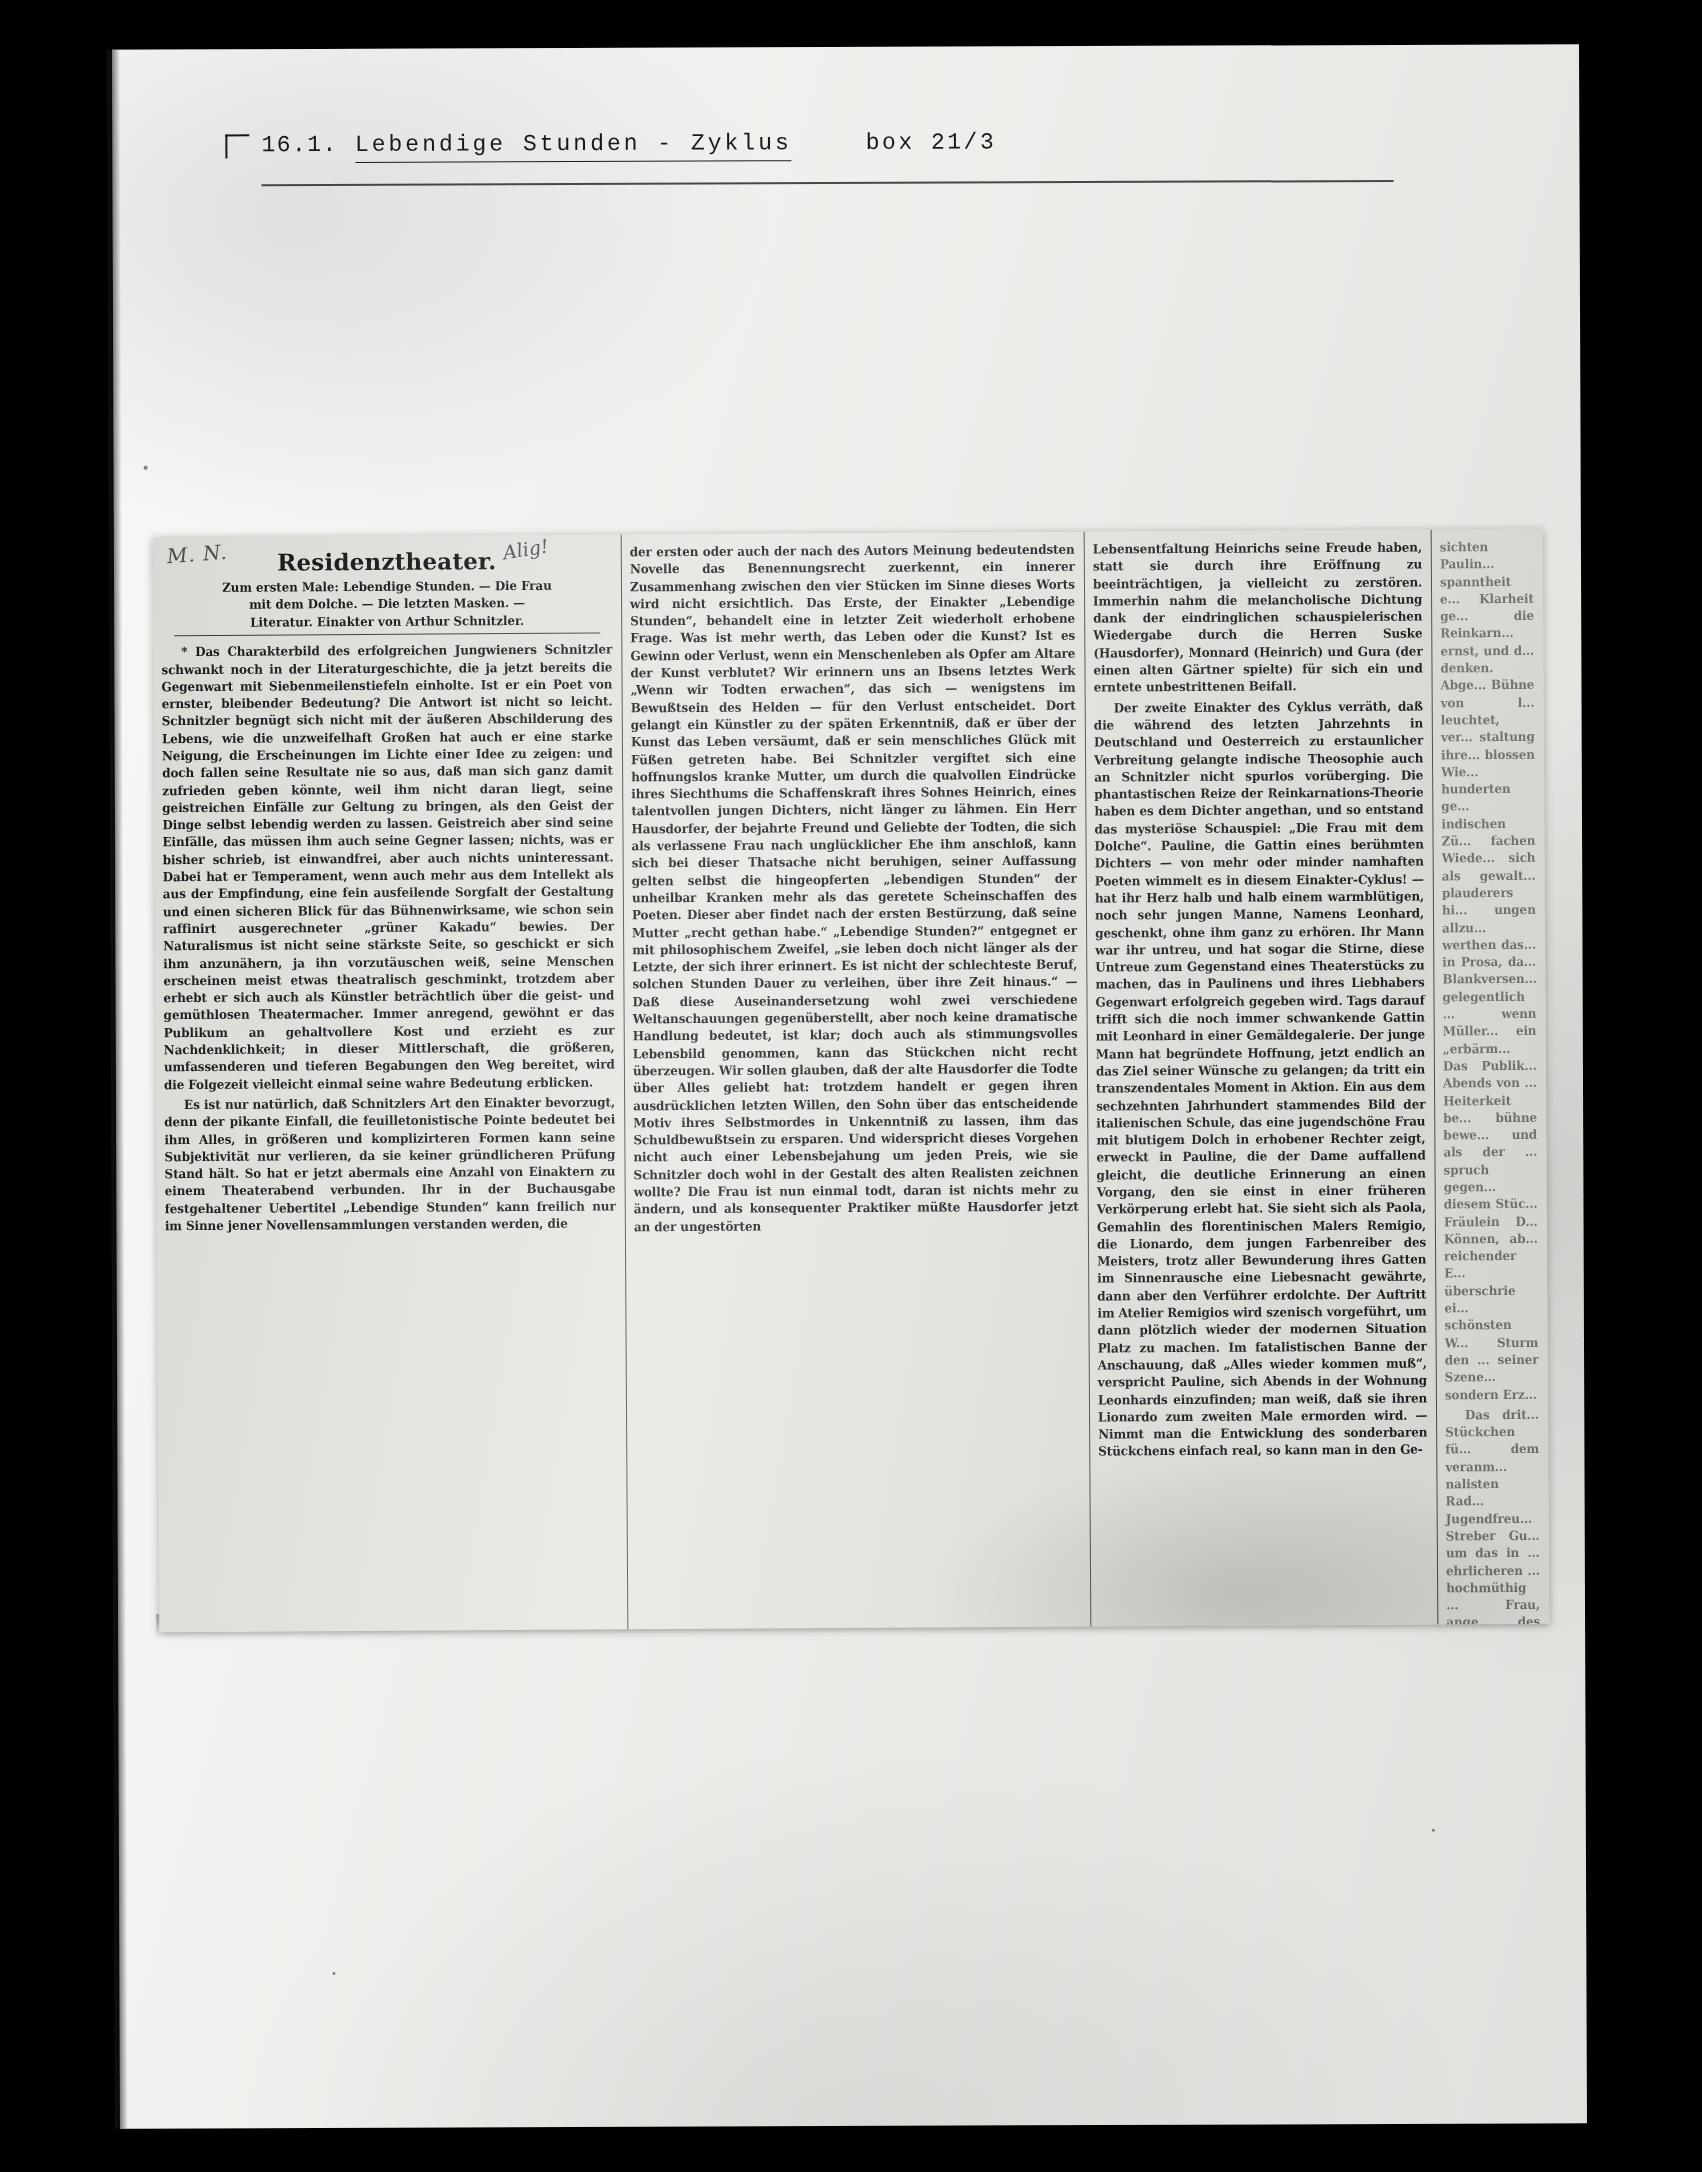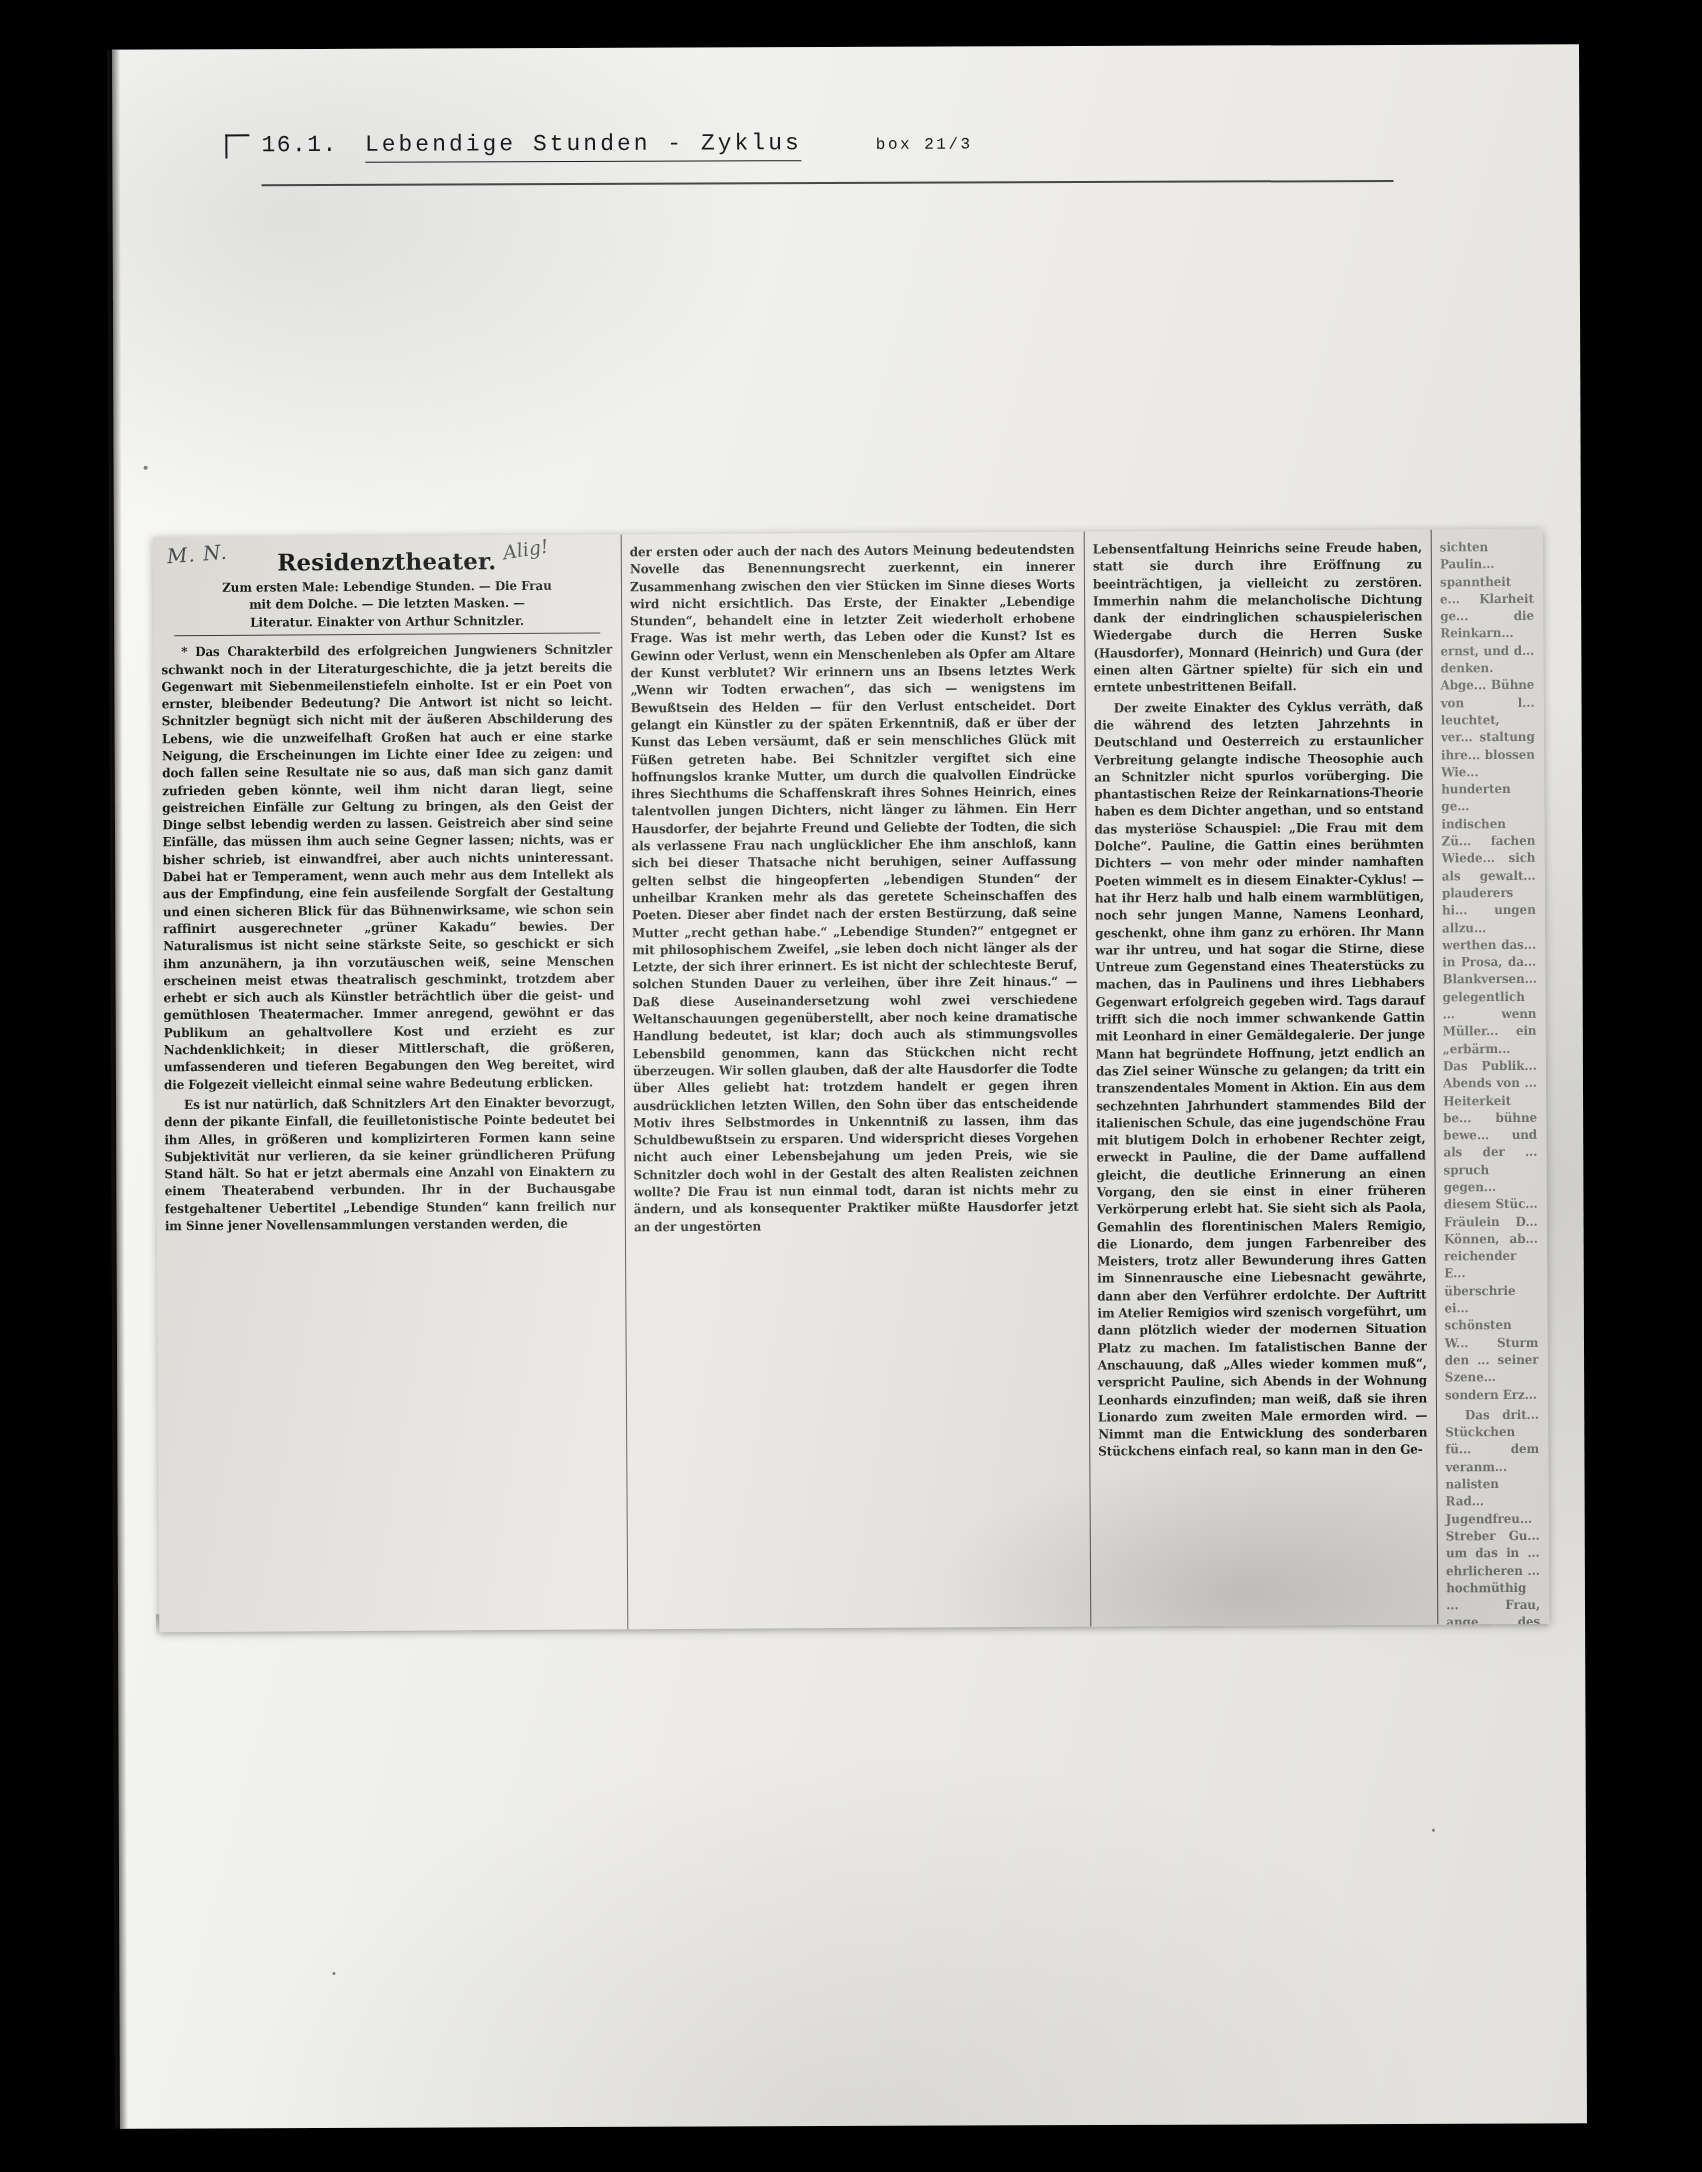--- a/index.html
+++ b/index.html
@@ -70,31 +70,31 @@
     top: 83px;
     display: flex;
     align-items: baseline;
     gap: 0;
     font-family: "Liberation Mono", monospace;
     color: #1a1a1c;
   }
   #hdr-num {
     font-size: 23px;
     letter-spacing: 1.5px;
-    margin-right: 27px;
+    margin-right: 17px;
   }
   #hdr-title {
     font-size: 23px;
     letter-spacing: 3px;
     border-bottom: 1.5px solid #1b1b1d;
     padding-bottom: 4px;
     white-space: nowrap;
   }
   #hdr-box {
-    font-size: 16px;
+    font-size: 23px;
     letter-spacing: 2.5px;
     margin-left: 74px;
     white-space: nowrap;
   }
   #header-rule {
     position: absolute;
     left: 149px;
     top: 135px;
     width: 1132px;
     height: 1.5px;

